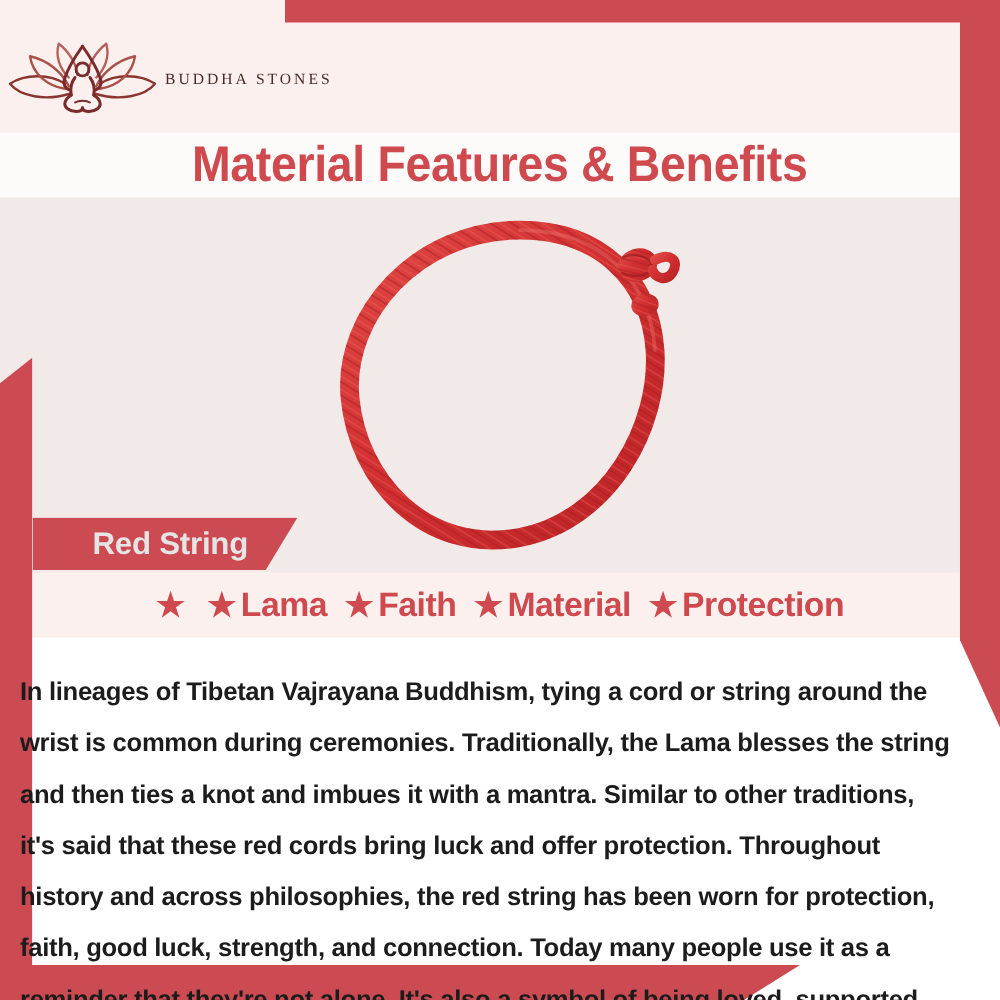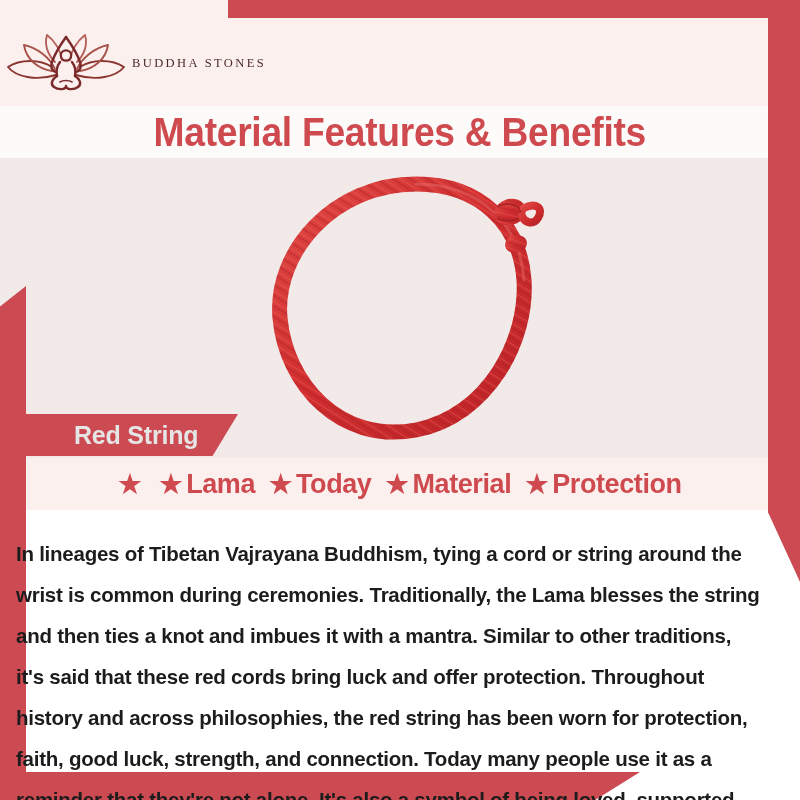--- a/index.html
+++ b/index.html
@@ -167,21 +167,21 @@
   <div class="features">
     <span class="feature">
       <span class="star">★</span>
     </span>
     <span class="feature">
       <span class="star">★</span>
       <span>Lama</span>
     </span>
     <span class="feature">
       <span class="star">★</span>
-      <span>Today</span>
+      <span>Faith</span>
     </span>
     <span class="feature">
       <span class="star">★</span>
       <span>Material</span>
     </span>
     <span class="feature">
       <span class="star">★</span>
       <span>Protection</span>
     </span>
   </div>

